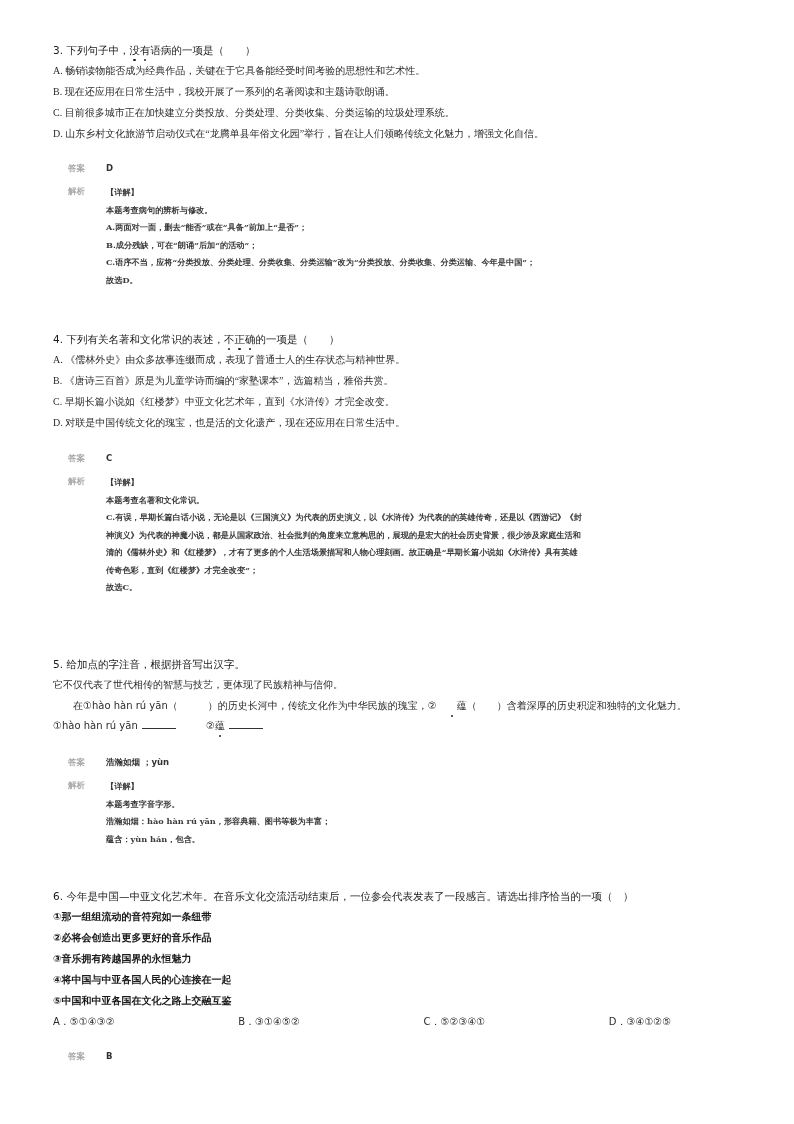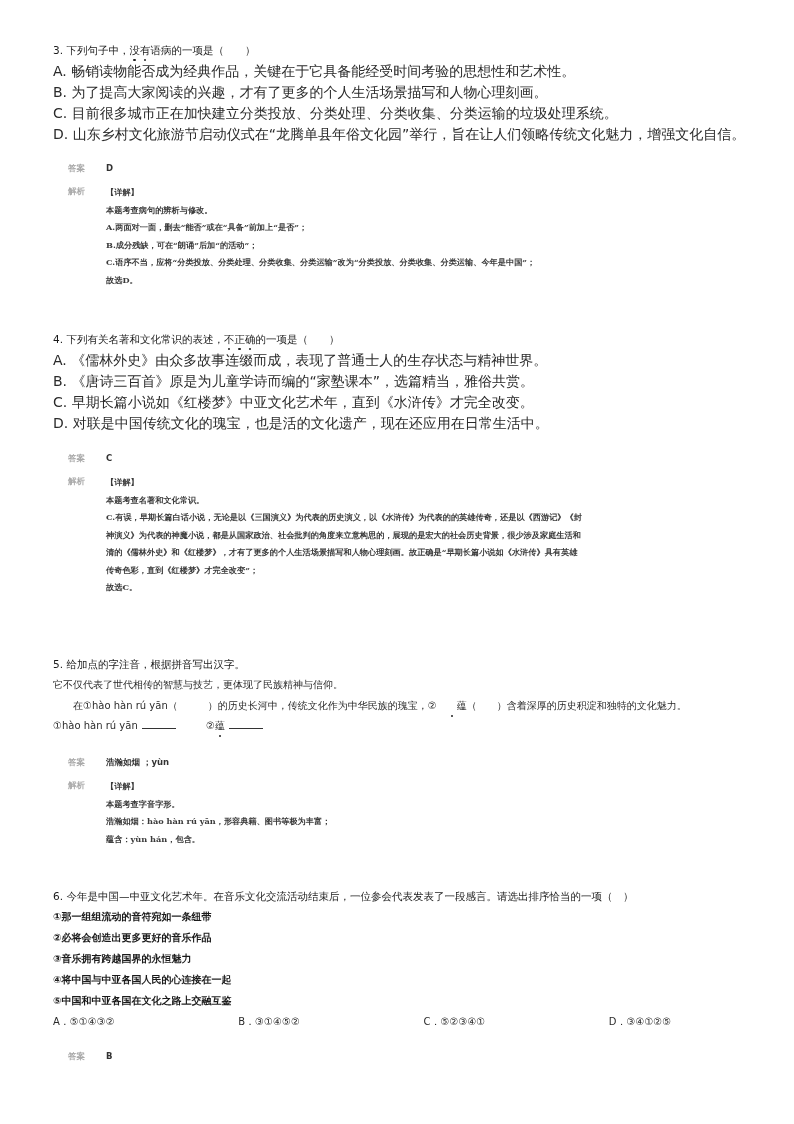--- a/index.html
+++ b/index.html
@@ -1,20 +1,20 @@
 <!DOCTYPE html>
 <html><head>
 <meta charset="utf-8">
 <style>
   html, body { margin: 0; padding: 0; background: #ffffff; }
   body { width: 794px; height: 1124px; position: relative; overflow: hidden;
          font-family: "DejaVu Sans", "Liberation Sans", sans-serif; color: #222; }
   .q { position: absolute; left: 53px; right: 40px; }
   .q-title { font-size: 10.5px; font-weight: normal; color: #1a1a1a; line-height: 14px; margin-bottom: 7px; white-space: nowrap; }
-  .opt { font-size: 14px; color: #2a2a2a; line-height: 14px; margin-bottom: 7px; white-space: nowrap; }
+  .opt { font-size: 10px; color: #2a2a2a; line-height: 14px; margin-bottom: 7px; white-space: nowrap; font-family: Liberation Serif, serif; }
   .dot { position: relative; display: inline-block; }
   .dot::after { content: ""; position: absolute; left: 50%; bottom: -4px; width: 2.5px; height: 2.5px;
                 margin-left: -1.2px; background: #222; border-radius: 50%; }
   .ans { position: absolute; left: 68px; right: 40px; font-family: "DejaVu Serif", "Liberation Serif", serif; }
   .row { display: flex; align-items: flex-start; font-weight: bold; }
   .label { width: 38px; font-size: 8.5px; color: #aaaaaa; line-height: 14px; flex: none; }
   .val { font-size: 8.5px; color: #333; line-height: 14px; font-family: "DejaVu Sans", sans-serif; }
   .exp { font-size: 8.2px; color: #3a3a3a; line-height: 17.5px; }
   .exp div { white-space: nowrap; }
   .paragraph { font-size: 10px; color: #2a2a2a; line-height: 14px; margin-bottom: 7px; }
@@ -25,21 +25,21 @@
 </style>
 </head>
 <body>
 
 <div class="q" style="top:43px;">
   <div class="q-title">
     <span>3.</span>
     <span>下列句子中，</span><span class="dot-group" id="q3dot"><span class="dot">没</span><span class="dot">有</span></span><span>语病的一项是（　　）</span>
   </div>
   <div class="opt">A. 畅销读物能否成为经典作品，关键在于它具备能经受时间考验的思想性和艺术性。</div>
-  <div class="opt">B. 为了提高大家阅读的兴趣，才有了更多的个人生活场景描写和人物心理刻画。</div>
+  <div class="opt">B. 现在还应用在日常生活中，我校开展了一系列的名著阅读和主题诗歌朗诵。</div>
   <div class="opt">C. 目前很多城市正在加快建立分类投放、分类处理、分类收集、分类运输的垃圾处理系统。</div>
   <div class="opt">D. 山东乡村文化旅游节启动仪式在“龙腾单县年俗文化园”举行，旨在让人们领略传统文化魅力，增强文化自信。</div>
 </div>
 <div class="ans" style="top:161px;">
   <div class="row" style="margin-bottom:9px;">
     <span class="label">答案</span>
     <span class="val">D</span>
   </div>
   <div class="row">
     <span class="label">解析</span>

